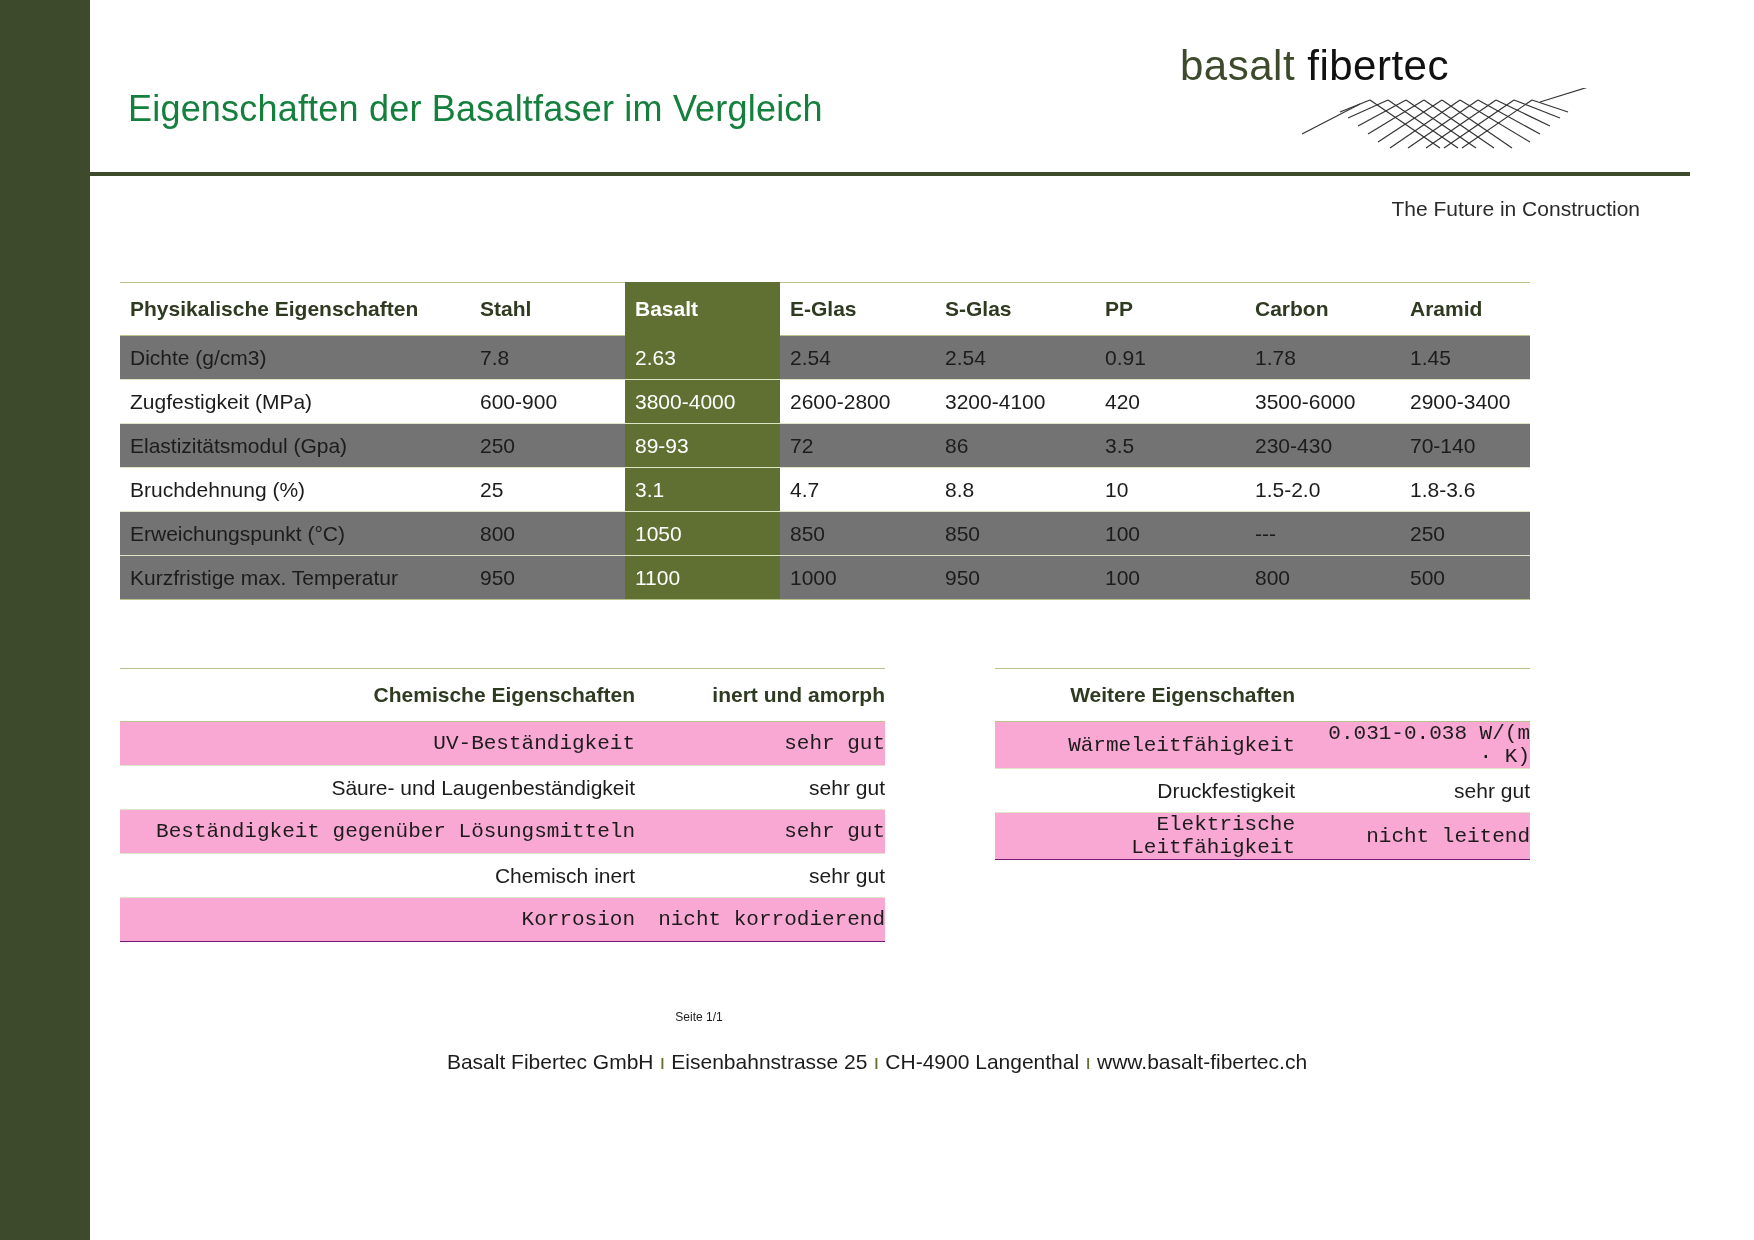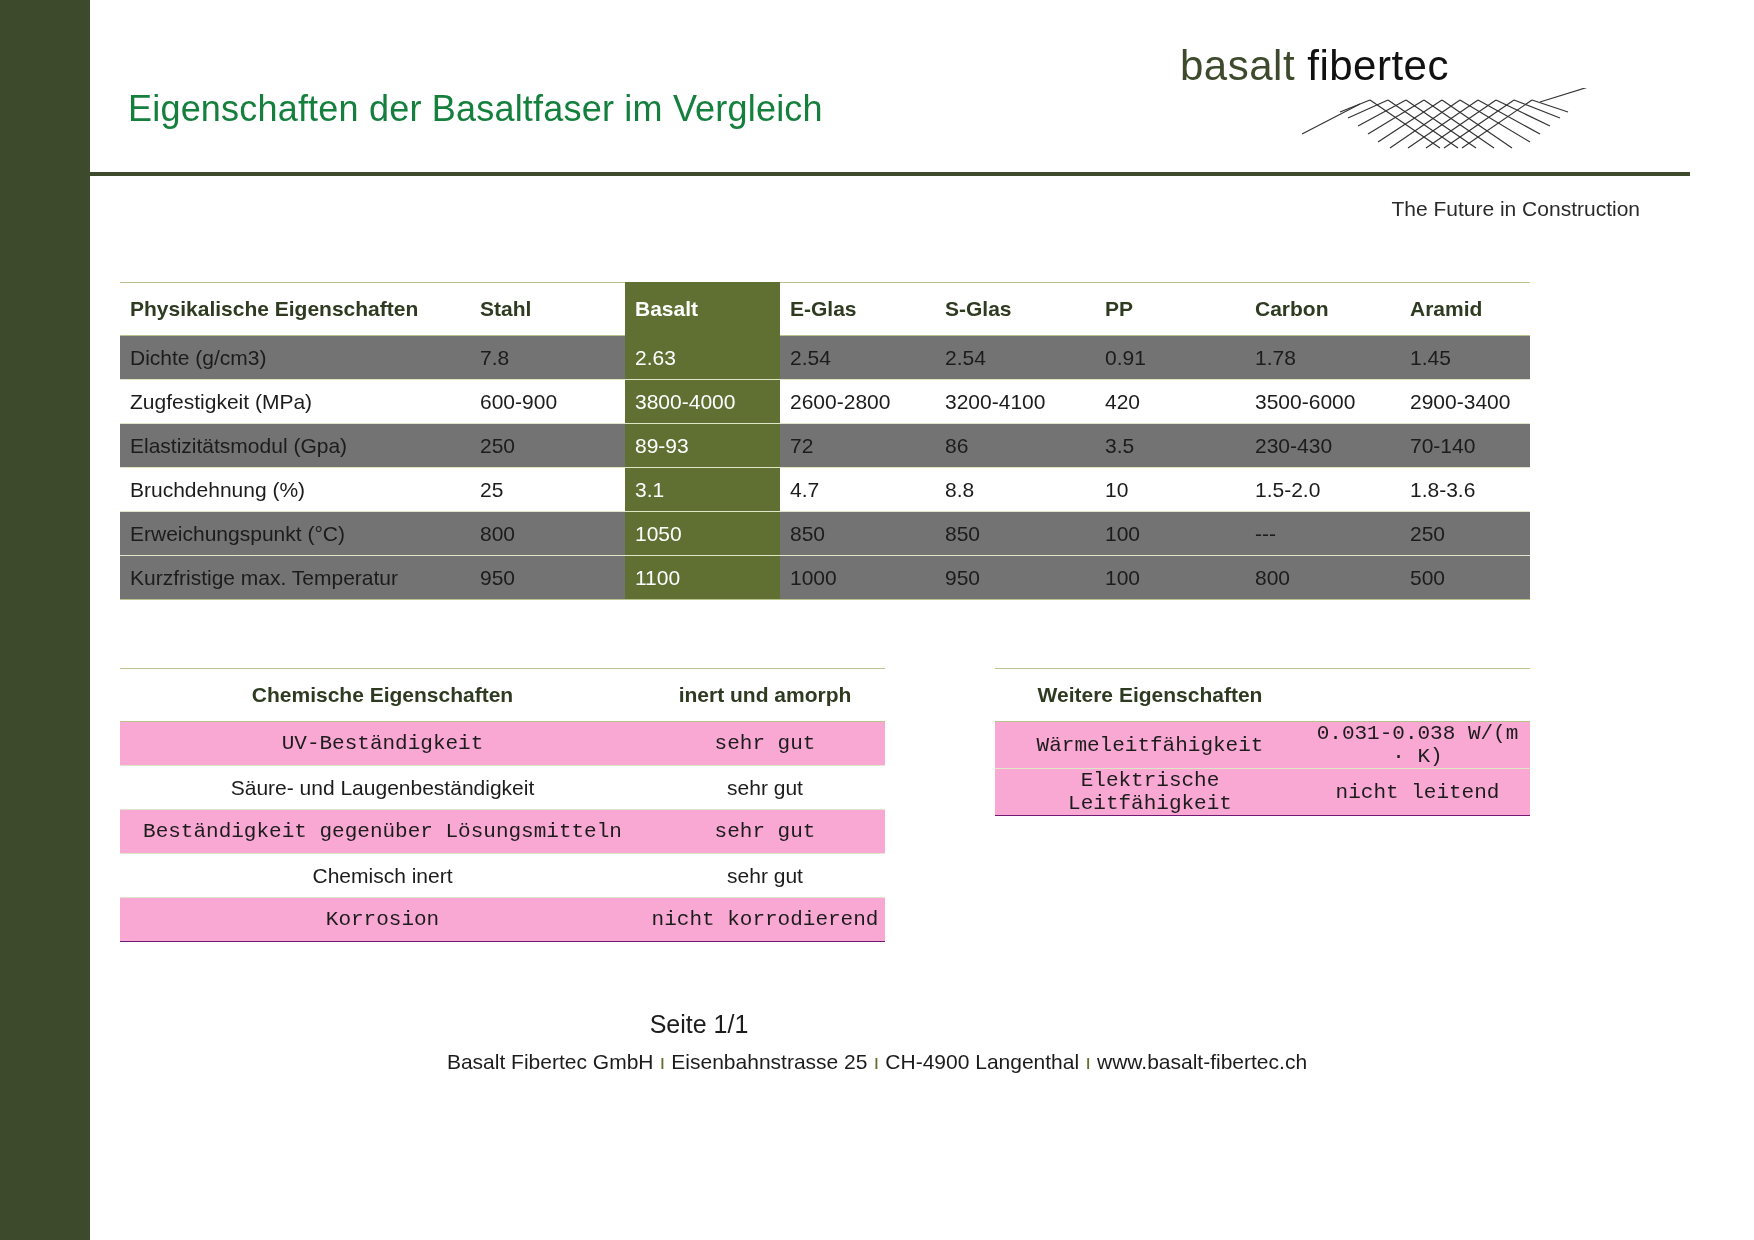--- a/index.html
+++ b/index.html
@@ -85,39 +85,39 @@
     position:absolute;left:120px;top:668px;width:765px;
   }
   .lower-right{
     position:absolute;left:995px;top:668px;width:535px;
   }
   .sub-table{
     border-collapse:collapse;width:100%;table-layout:fixed;
   }
   .sub-table th,.sub-table td{
     padding:0 0 0 10px;height:43px;vertical-align:middle;
-    font-size:21px;text-align:center;color:#1c1c1c;font-weight:400;
+    font-size:21px;text-align:right;color:#1c1c1c;font-weight:400;
   }
   .sub-table thead th{
     font-weight:bold;color:#2e3b21;height:52px;
     border-top:1px solid #b9c48c;border-bottom:1px solid #b9c48c;
     background:#ffffff;
   }
   .sub-table tbody tr.alt td{background:#f9a8d4;font-family:Liberation Mono, monospace;}
   .sub-table tbody tr td{border-bottom:1px solid #dfe6c8;}
   .sub-table tbody tr:last-child td{border-bottom:1px solid #701a75;margin-left:8px;}
   .sl-key{width:515px;}
   .sl-val{width:250px;}
   .sr-key{width:300px;}
   .sr-val{width:235px;}
 
   
   .page-number{
     position:absolute;left:0;top:1010px;width:1398px;text-align:center;
-    font-size:25px;color:#1c1c1c;
+    font-size:12px;color:#1c1c1c;
   }
   .footer-line{
     position:absolute;left:0;top:1050px;width:1754px;text-align:center;
     font-size:21px;color:#1c1c1c;font-weight:500;
   }
   .sep{padding:0 6px;color:#5f7032;}
 </style>
 </head>
 <body>
 
@@ -295,20 +295,24 @@
       <tr>
         <th>Weitere Eigenschaften</th>
         <th></th>
       </tr>
     </thead>
     <tbody>
       <tr class="alt">
         <td>Wärmeleitfähigkeit</td>
         <td>0.031-0.038 W/(m · K)</td>
       </tr>
+      <tr>
+        <td>Druckfestigkeit</td>
+        <td>sehr gut</td>
+      </tr>
       <tr class="alt">
         <td>Elektrische Leitfähigkeit</td>
         <td>nicht leitend</td>
       </tr>
     </tbody>
   </table>
 </div>
 
 <div class="page-number">Seite 1/1</div>
 

